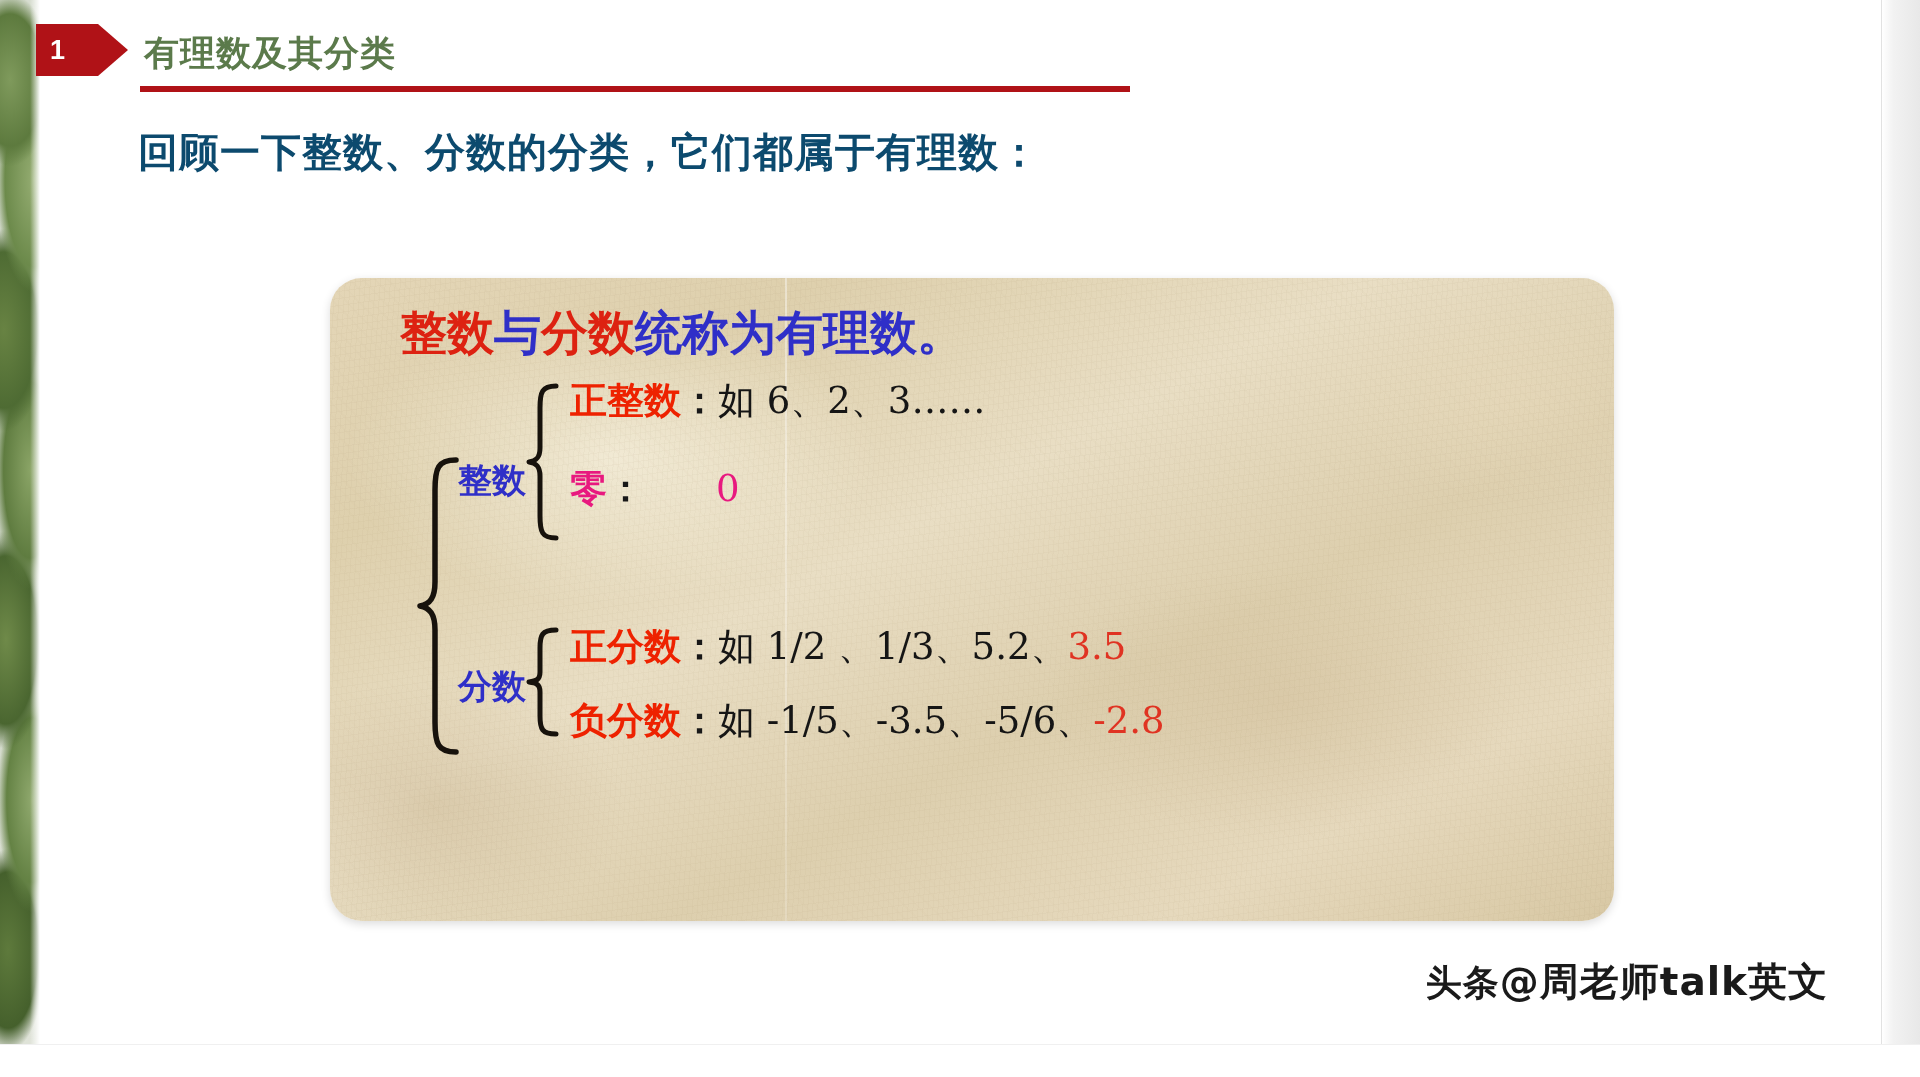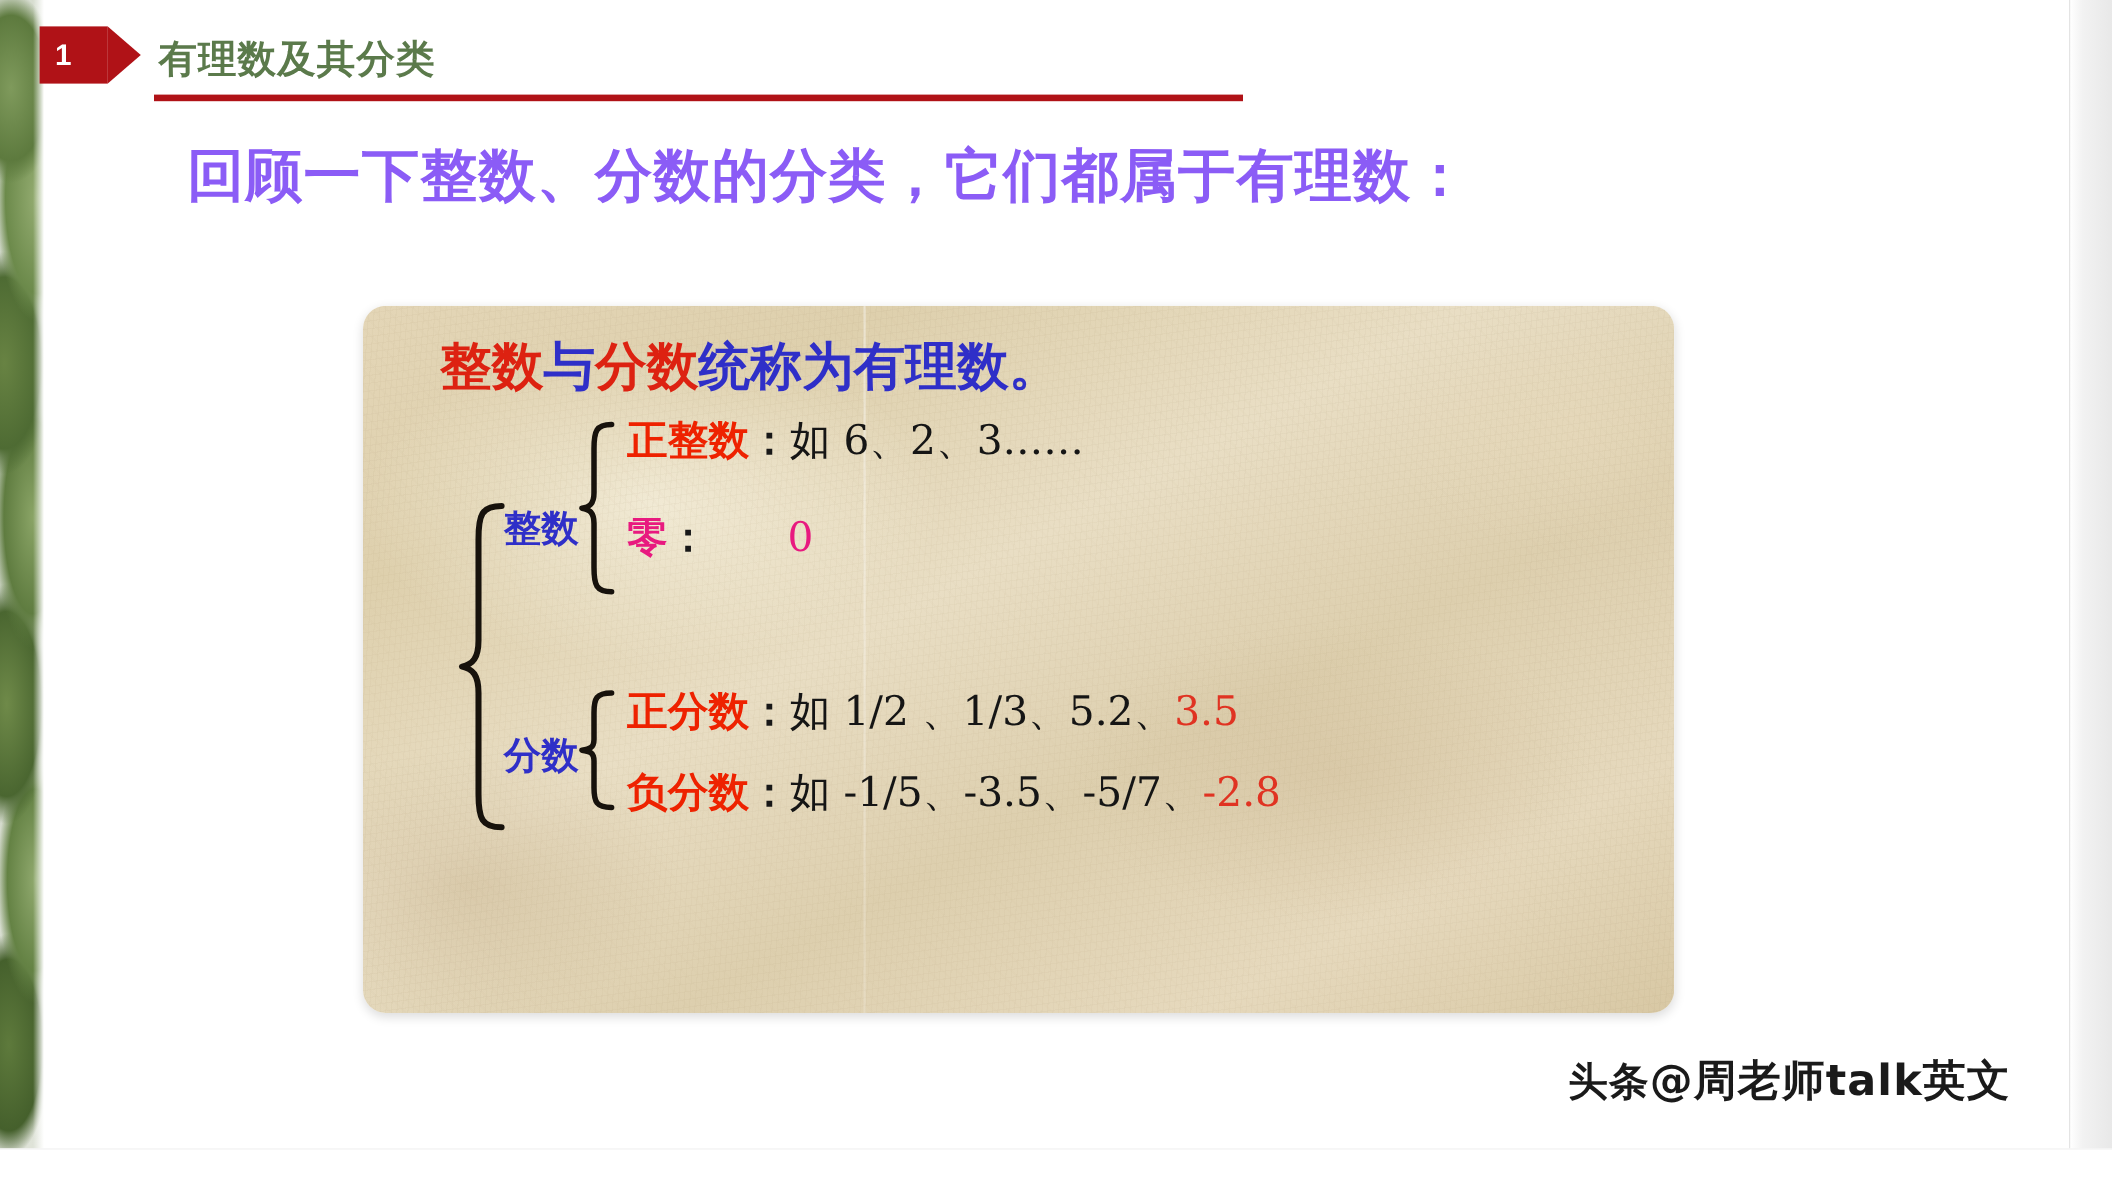--- a/index.html
+++ b/index.html
@@ -102,35 +102,34 @@
     position: absolute;
     left: 104px; top: 62px;
     width: 990px; height: 6px;
     background: #b01217;
   }
 
   
   #subtitle {
     position: absolute;
     left: 138px; top: 125px;
-    font-size: 52px;
-    font-weight: bold;
-    color: #8b5cf6;
+    font-size: 40px;
+    font-weight: bold;
+    color: #0c4a6e;
     letter-spacing: 1px;
     white-space: nowrap;
     font-family: "DejaVu Sans", sans-serif;
-    margin-left: 32px;
   }
 
   
   #content-card {
     position: absolute;
     left: 330px; top: 278px;
-    width: 1192px; height: 643px;
-    border-radius: 21px;
+    width: 1284px; height: 643px;
+    border-radius: 32px;
     background:
       radial-gradient(ellipse 380px 210px at 22% 28%, rgba(255,252,240,0.55) 0%, rgba(255,252,240,0) 70%),
       radial-gradient(ellipse 330px 190px at 74% 66%, rgba(206,186,150,0.40) 0%, rgba(206,186,150,0) 72%),
       radial-gradient(ellipse 240px 150px at 92% 18%, rgba(232,218,188,0.55) 0%, rgba(232,218,188,0) 70%),
       radial-gradient(ellipse 260px 170px at 8%  82%, rgba(198,177,140,0.42) 0%, rgba(198,177,140,0) 74%),
       linear-gradient(152deg, #e4d6b7 0%, #ded0ad 20%, #e9dec4 42%, #ddcfae 62%, #e6d9bd 82%, #d8c8a4 100%);
     box-shadow: 0 3px 10px rgba(0,0,0,0.14);
     overflow: hidden;
   }
   #card-grain {
@@ -294,20 +293,20 @@
   <div class="row" id="row-zero">
     <span class="row-term-zero">零</span><span class="row-colon">：</span><span style="display:inline-block;width:72px;"></span><span class="row-ex-zero">0</span>
   </div>
 
 
   <div class="row" id="row-pos-frac">
     <span class="row-term">正分数</span><span class="row-colon">：</span><span class="row-ex">如 1/2 、1/3、5.2、</span><span class="row-ex-red">3.5</span>
   </div>
 
   <div class="row" id="row-neg-frac">
-    <span class="row-term">负分数</span><span class="row-colon">：</span><span class="row-ex">如 -1/5、-3.5、-5/7、</span><span class="row-ex-red">-2.8</span>
+    <span class="row-term">负分数</span><span class="row-colon">：</span><span class="row-ex">如 -1/5、-3.5、-5/6、</span><span class="row-ex-red">-2.8</span>
   </div>
 </div>
 
 <div id="watermark">
   <span id="watermark-brand">头条</span>
   <span id="watermark-handle">@周老师talk英文</span>
 </div>
 
 </body></html>

